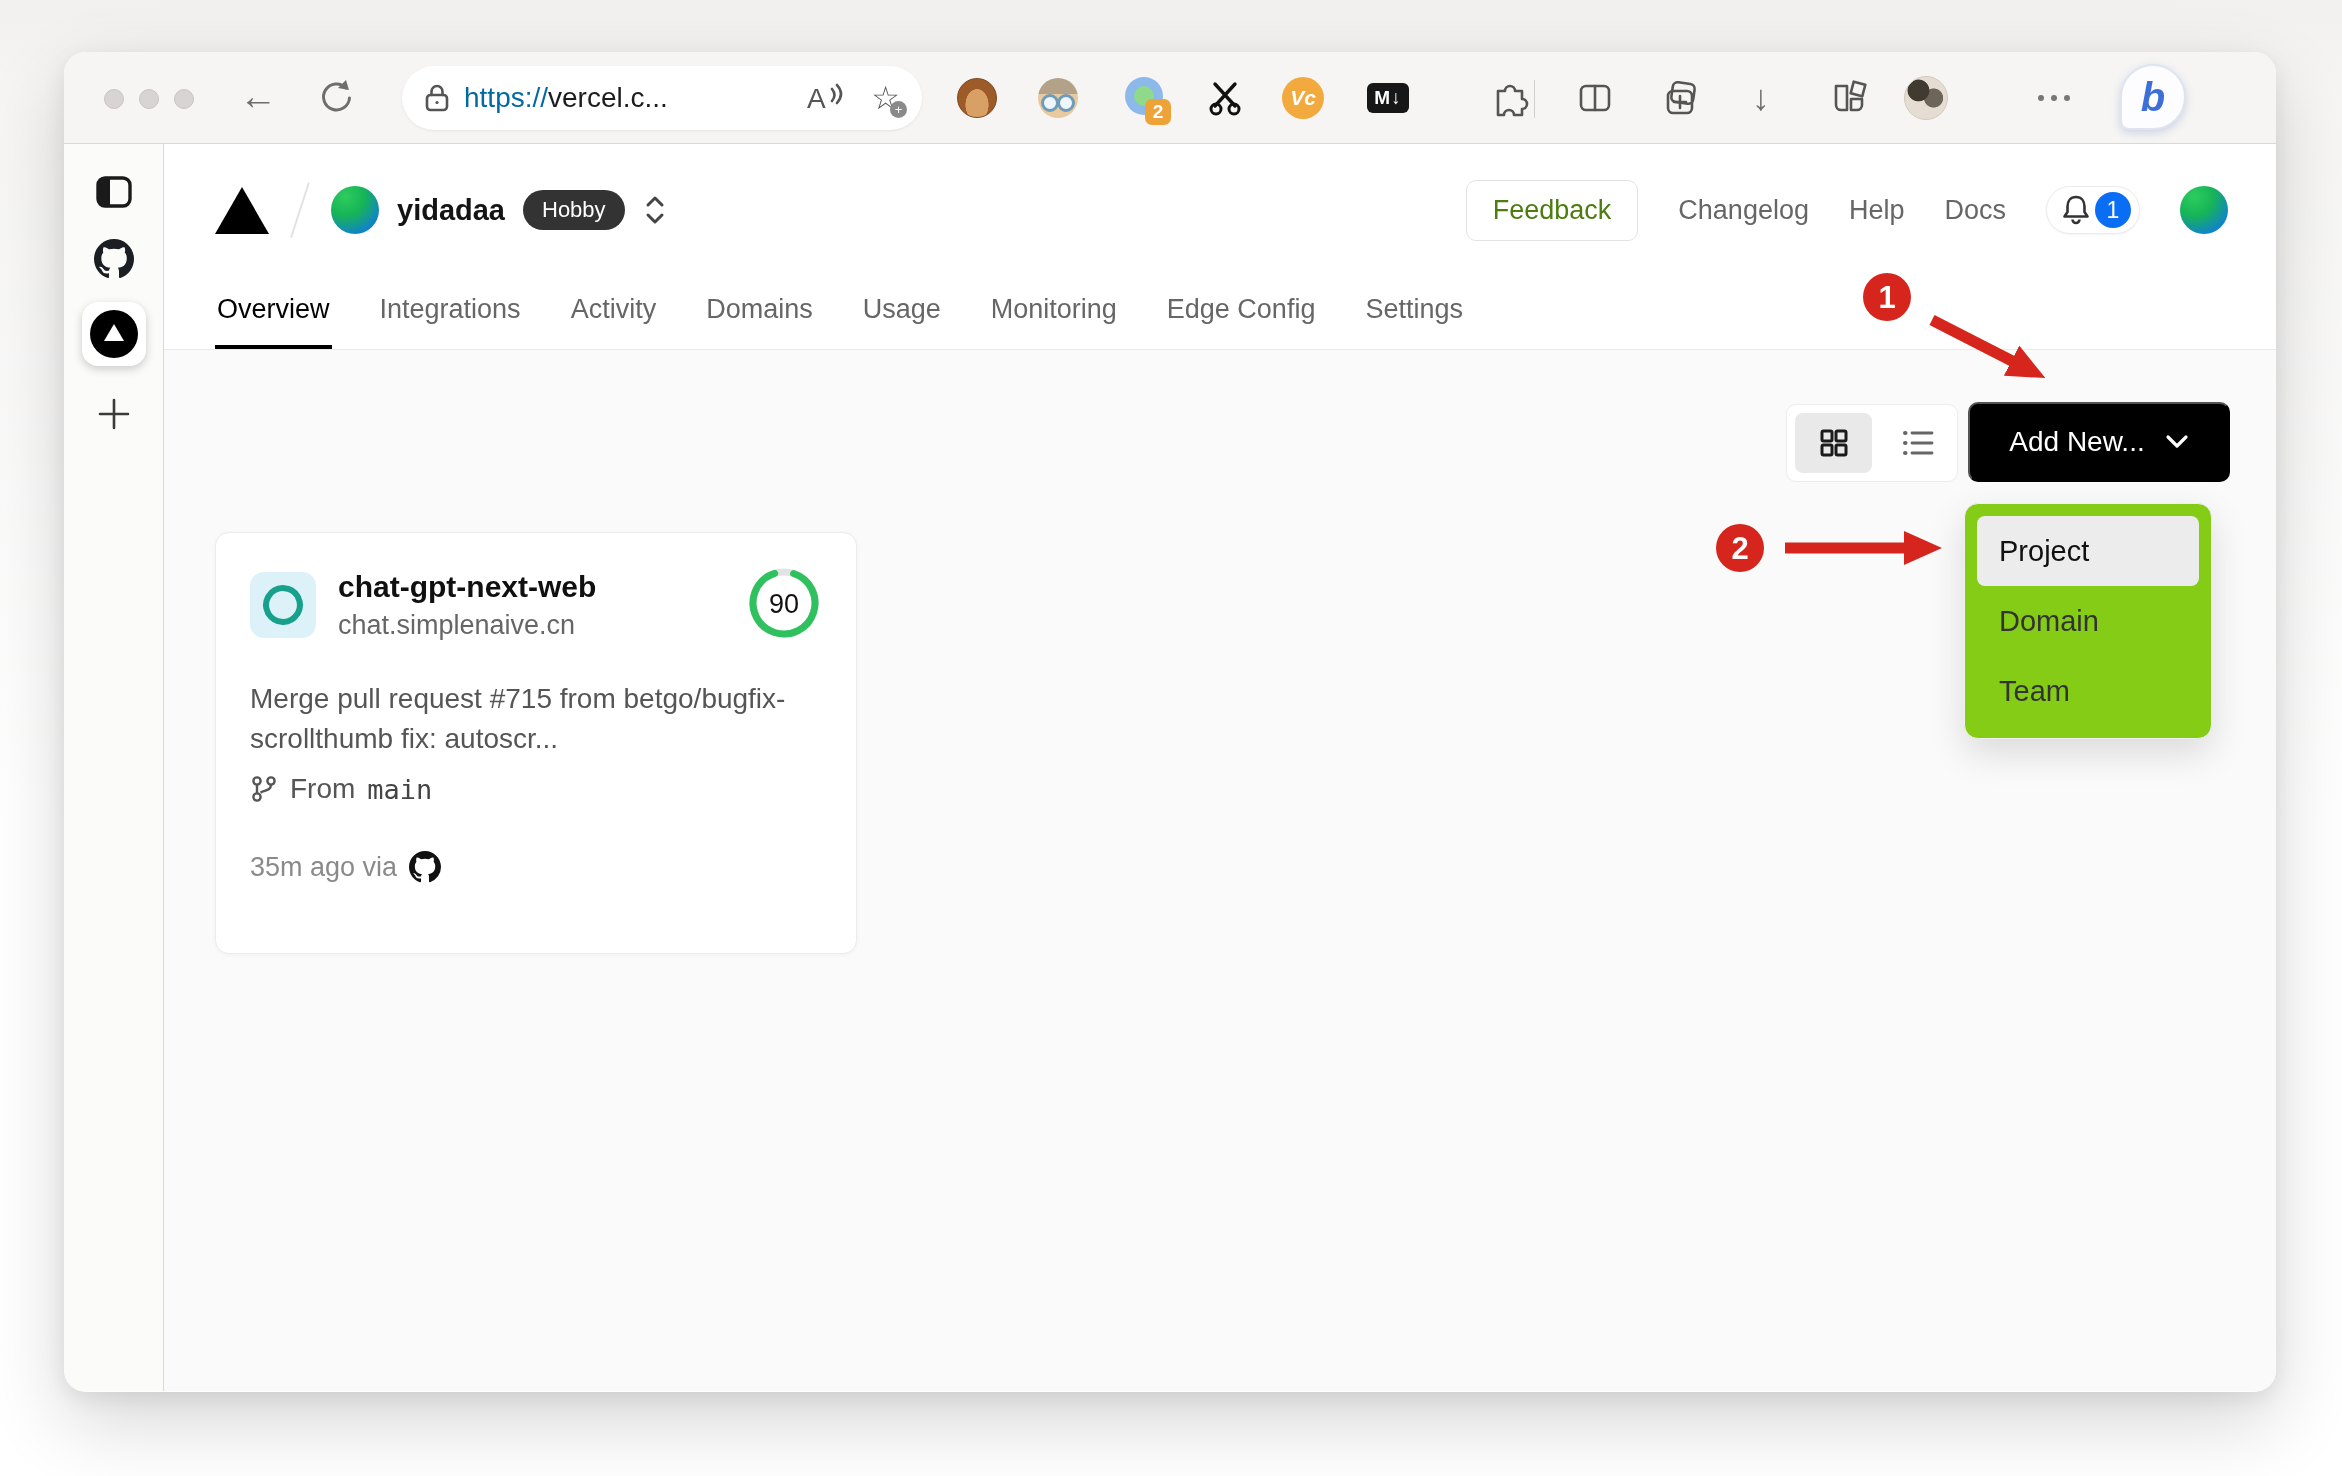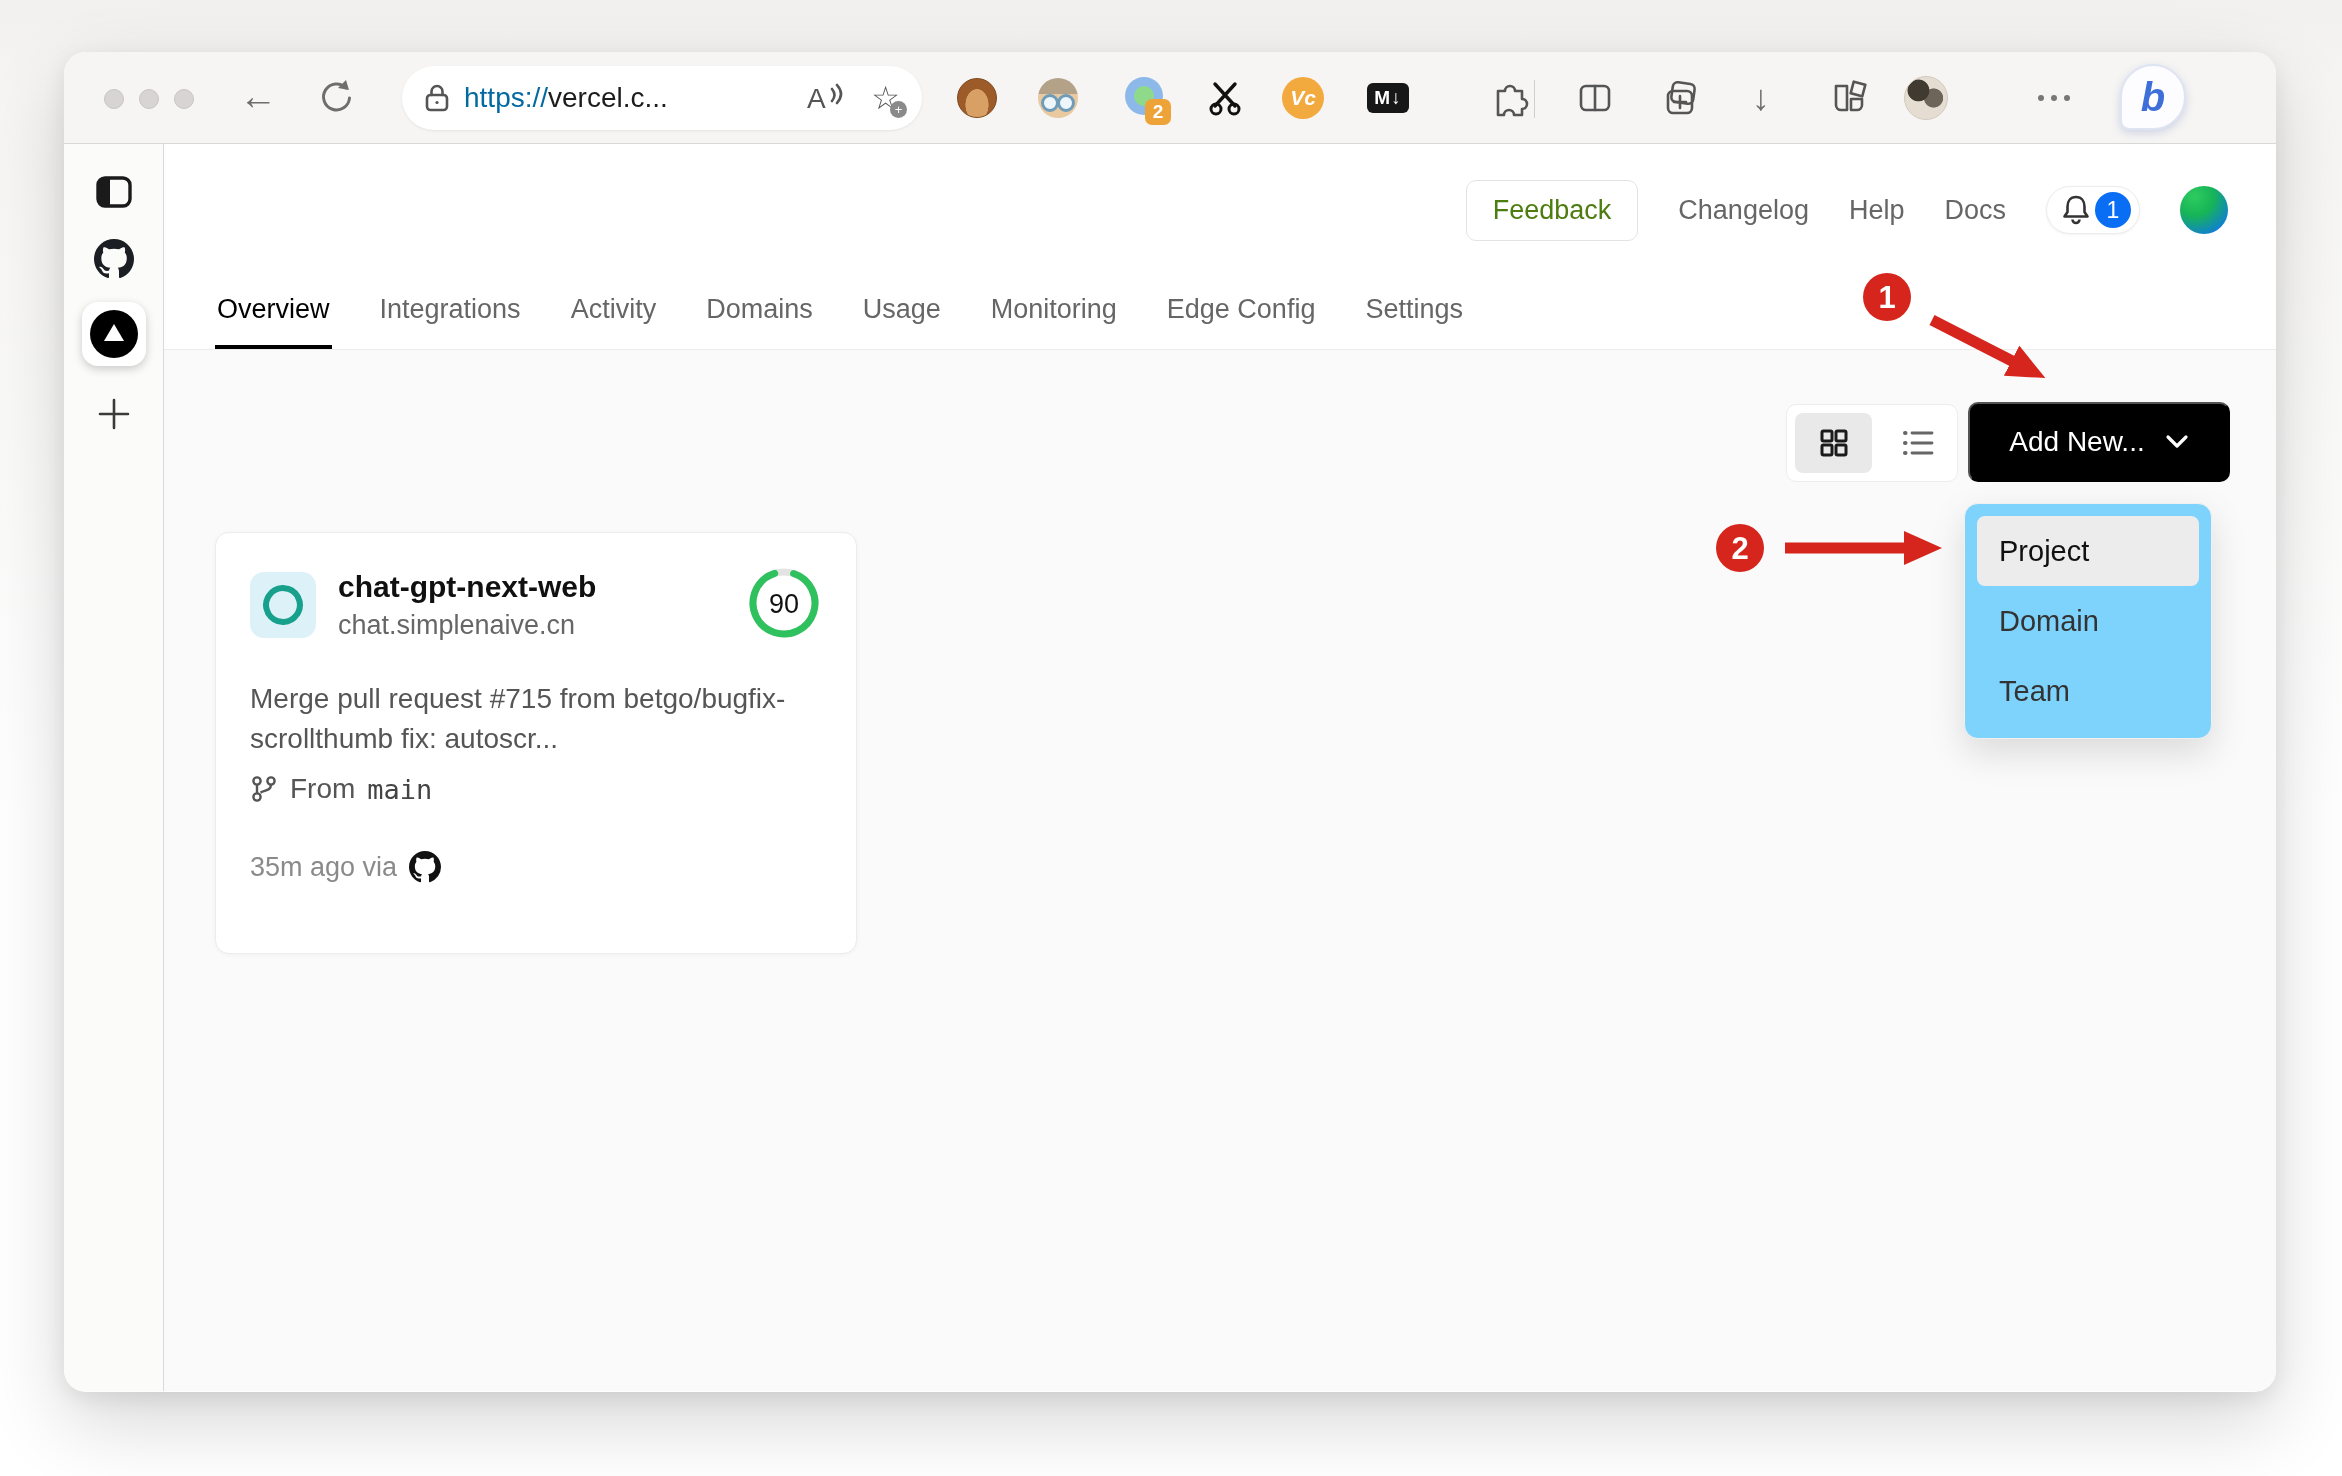--- a/index.html
+++ b/index.html
@@ -93,21 +93,21 @@
   .proj-icon { width:66px; height:66px; border-radius:14px; background:#ddf2f8; display:flex; align-items:center; justify-content:center; flex:none; }
   .proj-name { font-size:30px; font-weight:700; color:#101010; line-height:40px; }
   .proj-domain { font-size:27px; color:#666; line-height:36px; }
   .ring-wrap { margin-left:auto; }
   .ring-num { font-size:27px; fill:#111; }
   .commit { margin-top:34px; width:548px; font-size:28px; color:#555; line-height:40px; display:-webkit-box; -webkit-line-clamp:2; -webkit-box-orient:vertical; overflow:hidden; }
   .branch-row { margin-top:14px; display:flex; align-items:center; gap:12px; font-size:28px; color:#555; }
   .mono { font-family:"DejaVu Sans Mono", monospace; font-size:27px; color:#444; }
   .card-foot { margin-top:46px; display:flex; align-items:center; gap:12px; font-size:27px; color:#8a8a8a; }
   
-  .dropdown { position:absolute; left:1800px; top:153px; width:248px; background:#7dd3fc; border:1px solid #f0f0f0; border-radius:14px; box-shadow:0 14px 36px rgba(0,0,0,.13); padding:12px; z-index:30; }
+  .dropdown { position:absolute; left:1800px; top:153px; width:248px; background:#84cc16; border:1px solid #f0f0f0; border-radius:14px; box-shadow:0 14px 36px rgba(0,0,0,.13); padding:12px; z-index:30; }
   .dd-item { height:70px; display:flex; align-items:center; padding-left:22px; font-size:29px; color:#333; border-radius:8px; }
   .dd-item.hl { background:#ececec; color:#111; }
   
   .anno-overlay { position:absolute; left:0; top:0; width:2112px; height:1248px; z-index:50; pointer-events:none; }
   .anno-num { font-size:31px; font-weight:700; fill:#fff; font-family:"Liberation Sans",sans-serif; }
   .icon-stroke { stroke:#555; fill:none; stroke-width:2.6; stroke-linecap:round; stroke-linejoin:round; }
 </style>
 </head>
 <body>
 
@@ -233,20 +233,32 @@
       <div class="rail-item" style="top:250px;">
         <svg width="36" height="36" viewBox="0 0 36 36">
             <path d="M18 4 v28 M4 18 h28" stroke="#3a3a3a" stroke-width="2.6" stroke-linecap="round"></path>
           </svg>
       </div>
     </div>
 
     <div class="page">
 
       <div class="page-header">
+        <div class="team-row">
+          <div class="tri-logo"></div>
+          <div class="slash"></div>
+          <div class="team-chip">
+            <div class="grad-avatar"></div>
+            <span class="team-name">yidadaa</span>
+            <span class="plan-badge">Hobby</span>
+            <svg width="24" height="34" viewBox="0 0 24 34">
+                <path d="M5 12 l7 -7 7 7 M5 22 l7 7 7 -7" stroke="#444" stroke-width="3" fill="none" stroke-linecap="round" stroke-linejoin="round"></path>
+              </svg>
+          </div>
+        </div>
 
         <div class="header-actions">
           <button class="feedback-btn">Feedback</button>
           <a class="hlink">Changelog</a>
           <a class="hlink">Help</a>
           <a class="hlink">Docs</a>
           <div class="bell-pill">
             <svg width="30" height="34" viewBox="0 0 30 34">
                 <path d="M15 4 c5.5 0 8.5 4.2 8.5 9.5 v5.5 l3 4.5 H3.5 l3 -4.5 v-5.5 C6.5 8.2 9.5 4 15 4 z" stroke="#333" stroke-width="2.6" fill="none" stroke-linejoin="round"></path>
                 <path d="M11.5 26.5 a3.5 3.5 0 0 0 7 0" stroke="#333" stroke-width="2.6" fill="none"></path>

